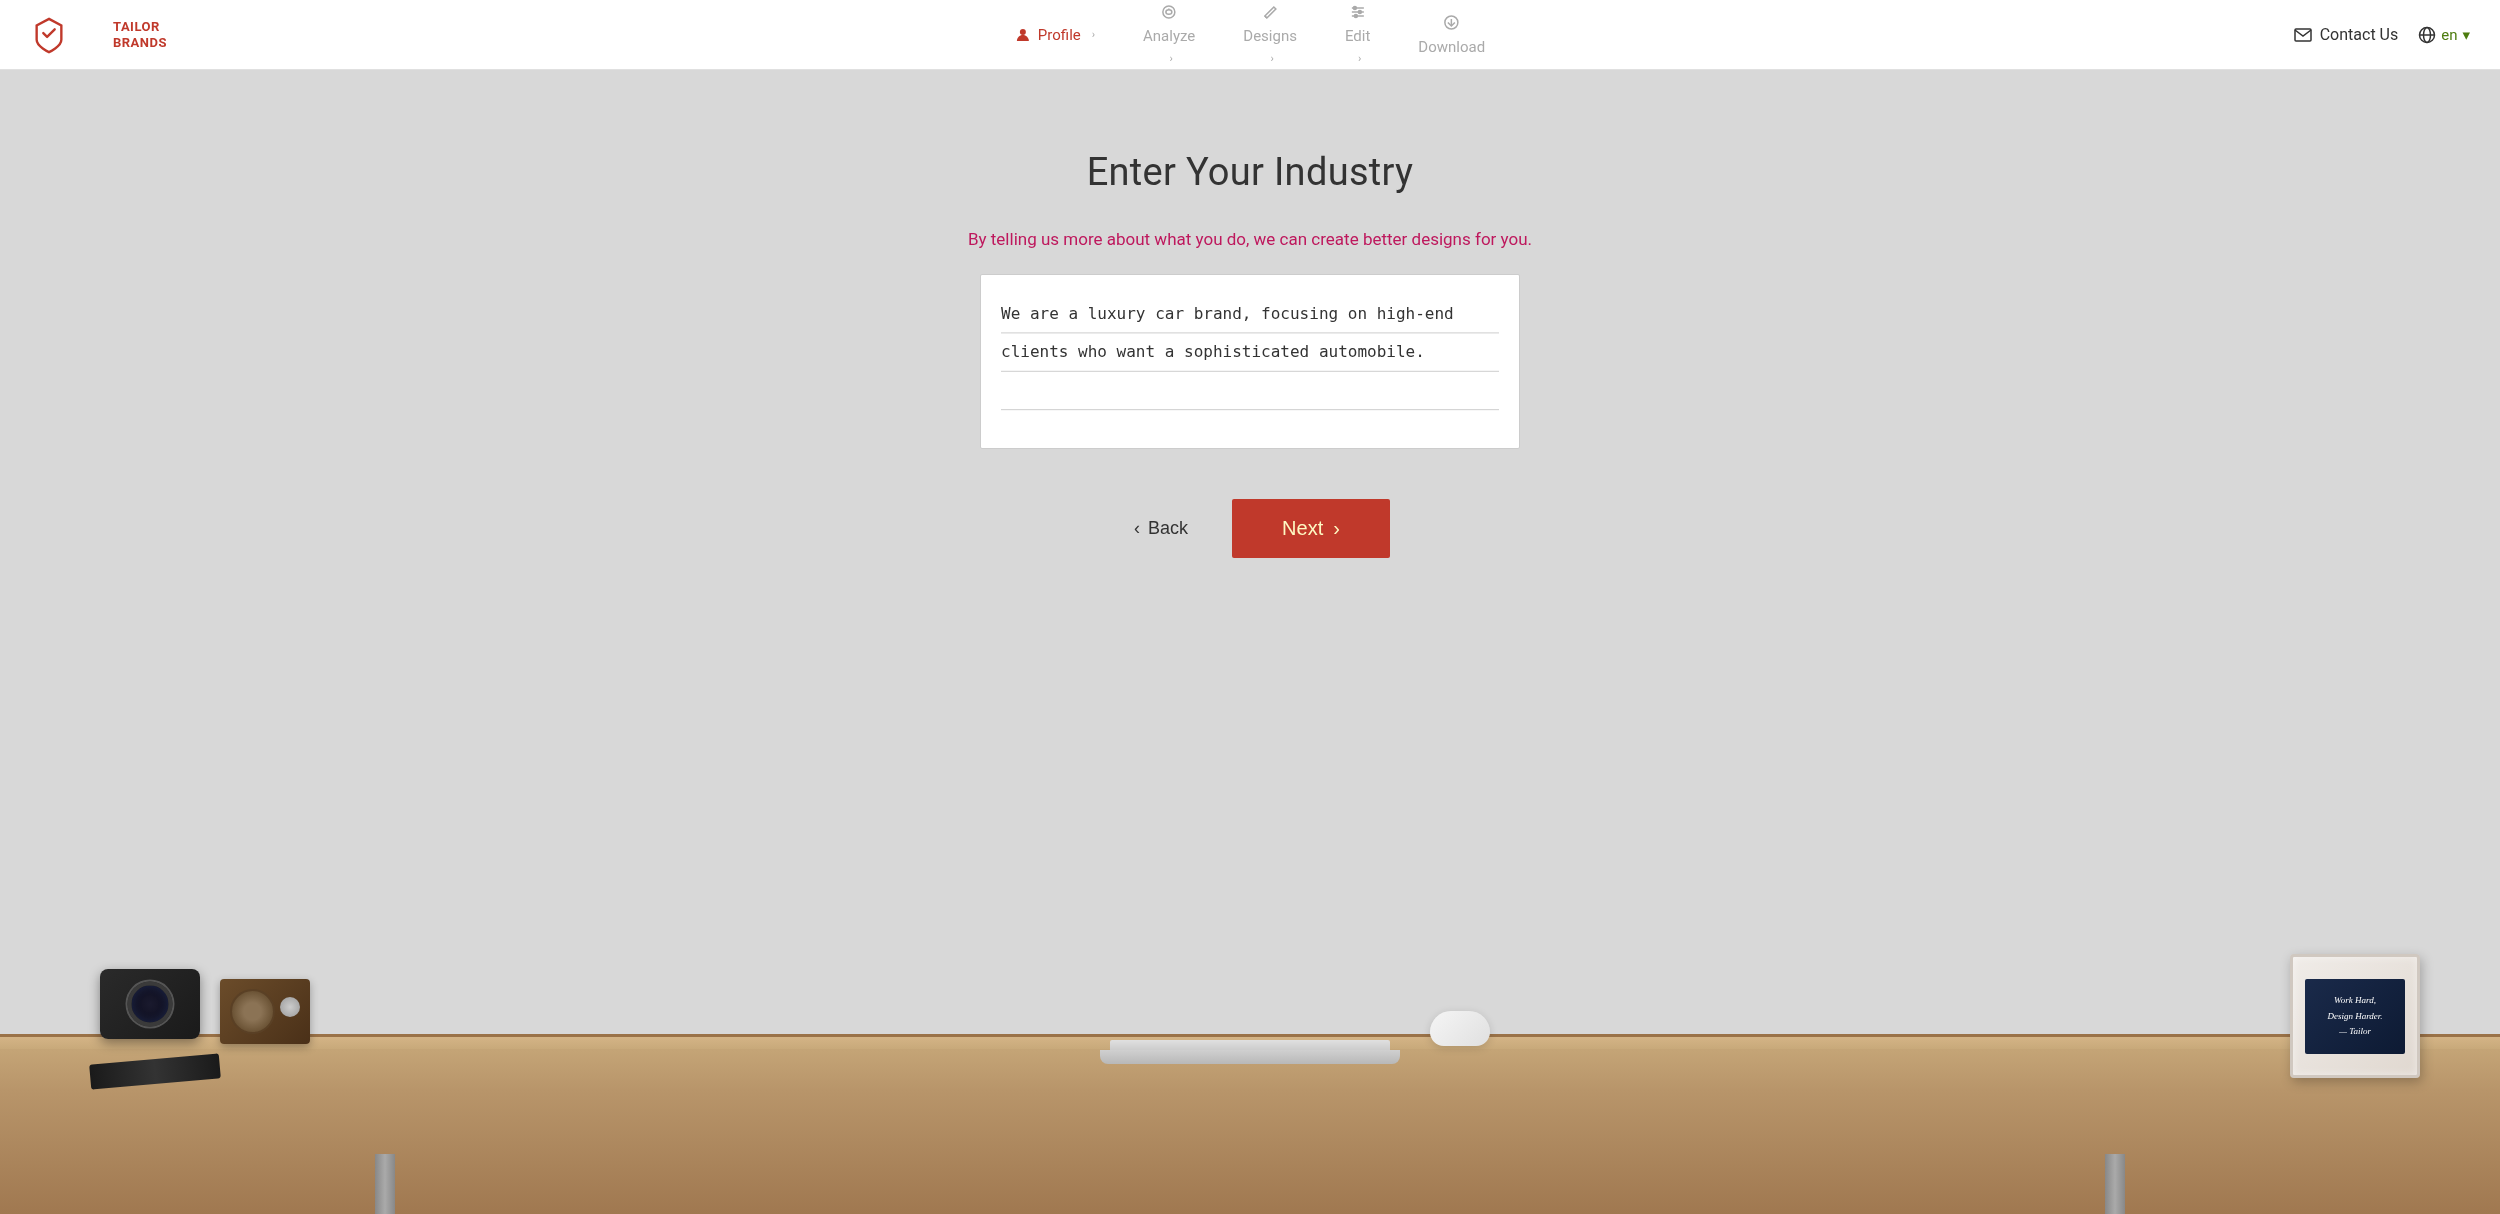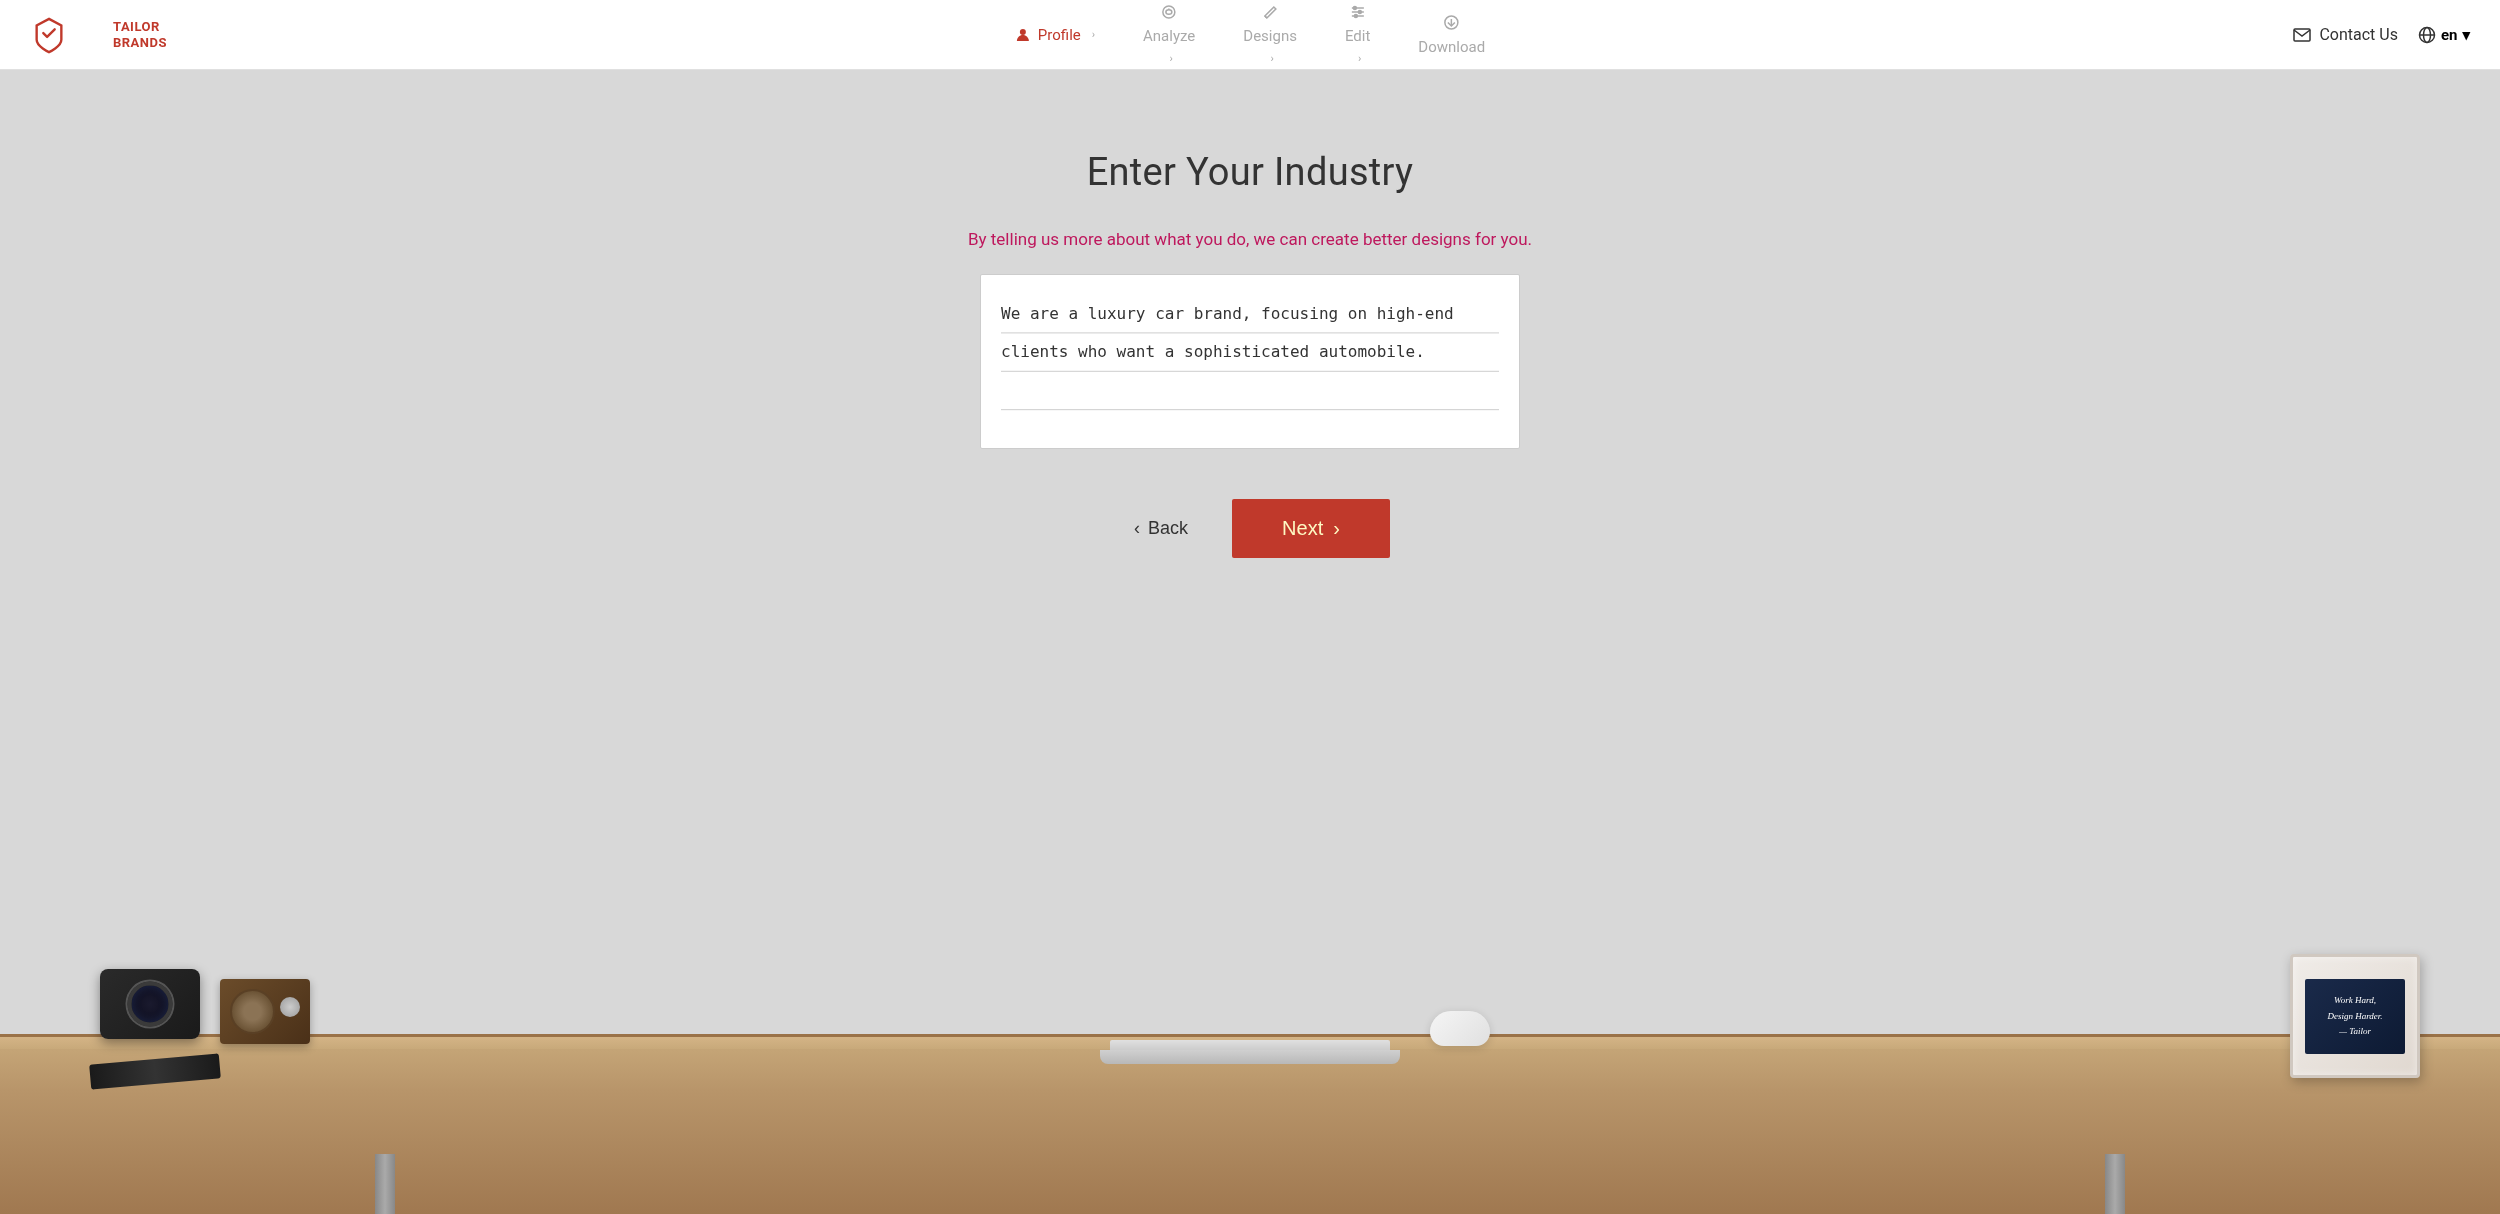--- a/index.html
+++ b/index.html
@@ -77,23 +77,22 @@
       gap: 8px;
       font-size: 16px;
       color: #333;
       cursor: pointer;
     }
     .lang-selector {
       display: flex;
       align-items: center;
       gap: 5px;
       font-size: 15px;
-      color: #000000;
+      color: #4d7c0f;
       cursor: pointer;
-      font-weight: bold;
     }
 
     
     .main {
       display: flex;
       flex-direction: column;
       align-items: center;
       padding-top: 80px;
       padding-bottom: 40px;
       position: relative;

